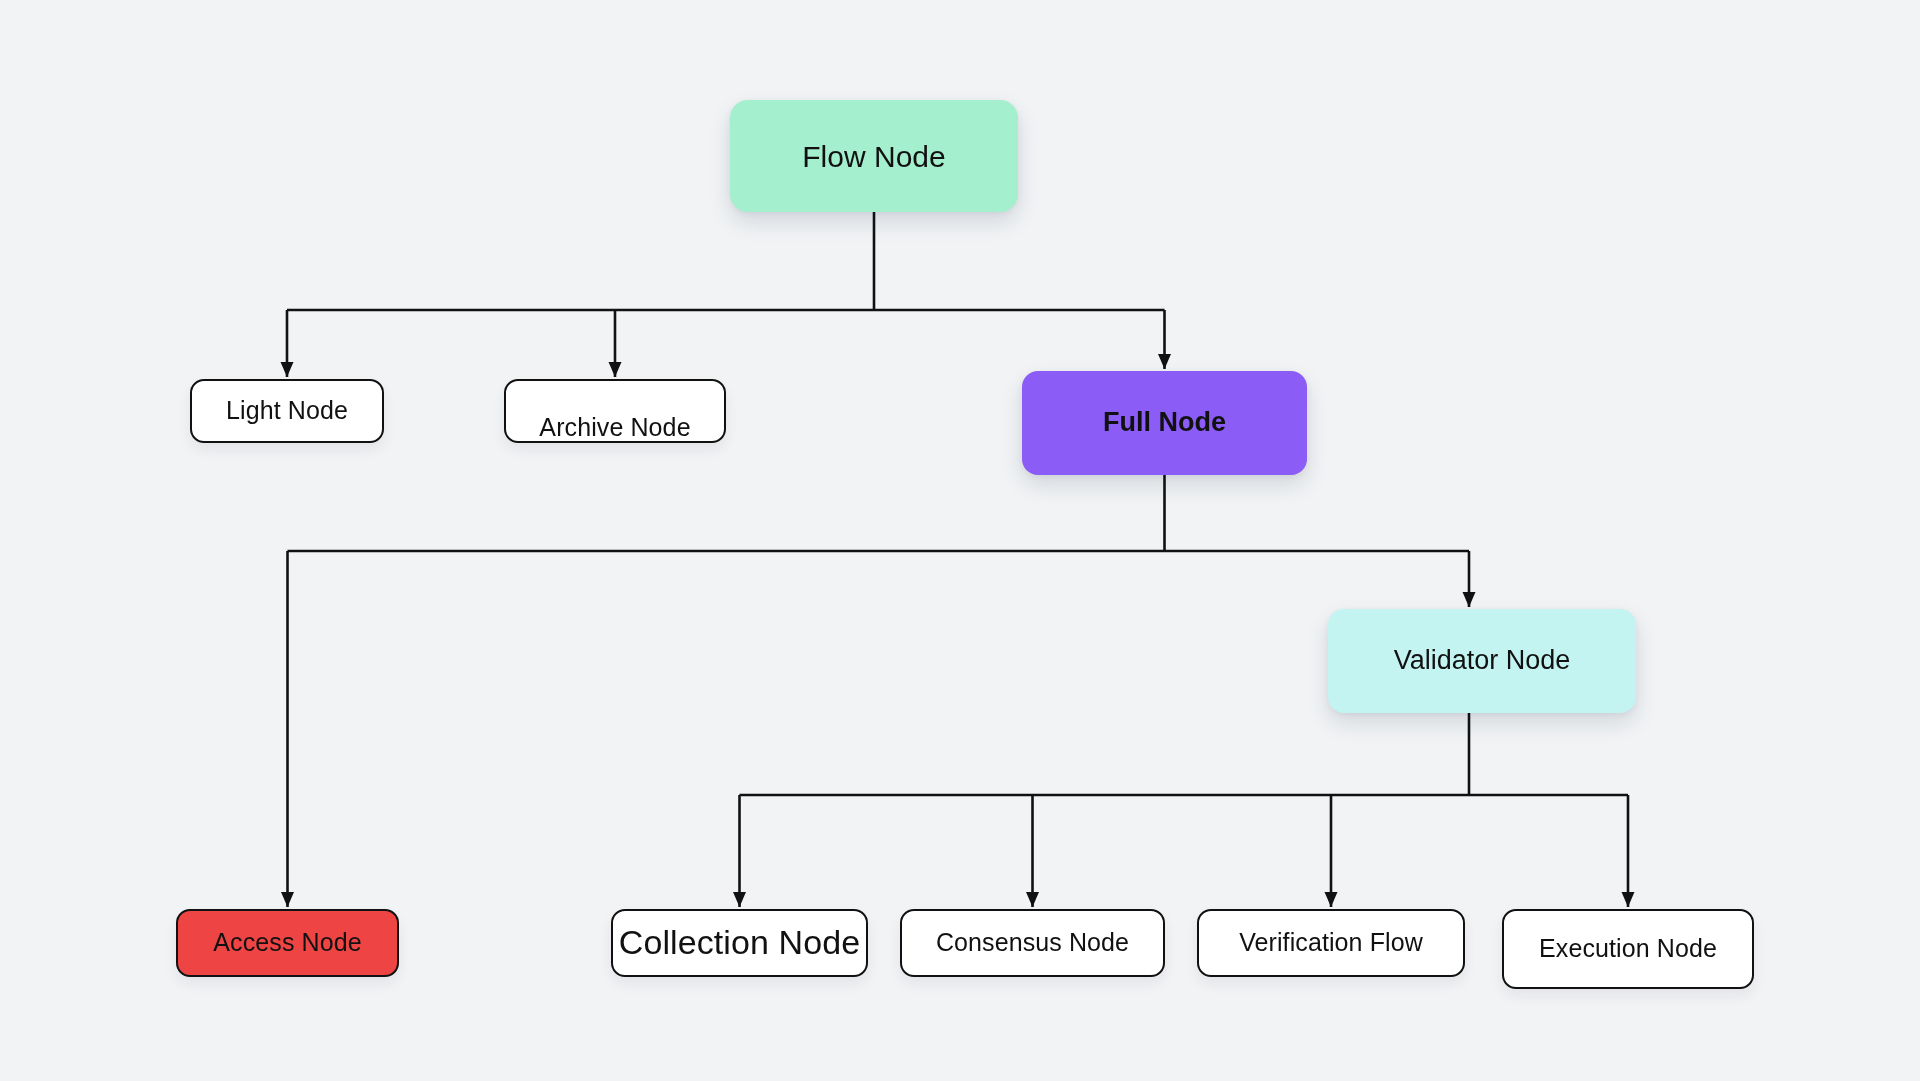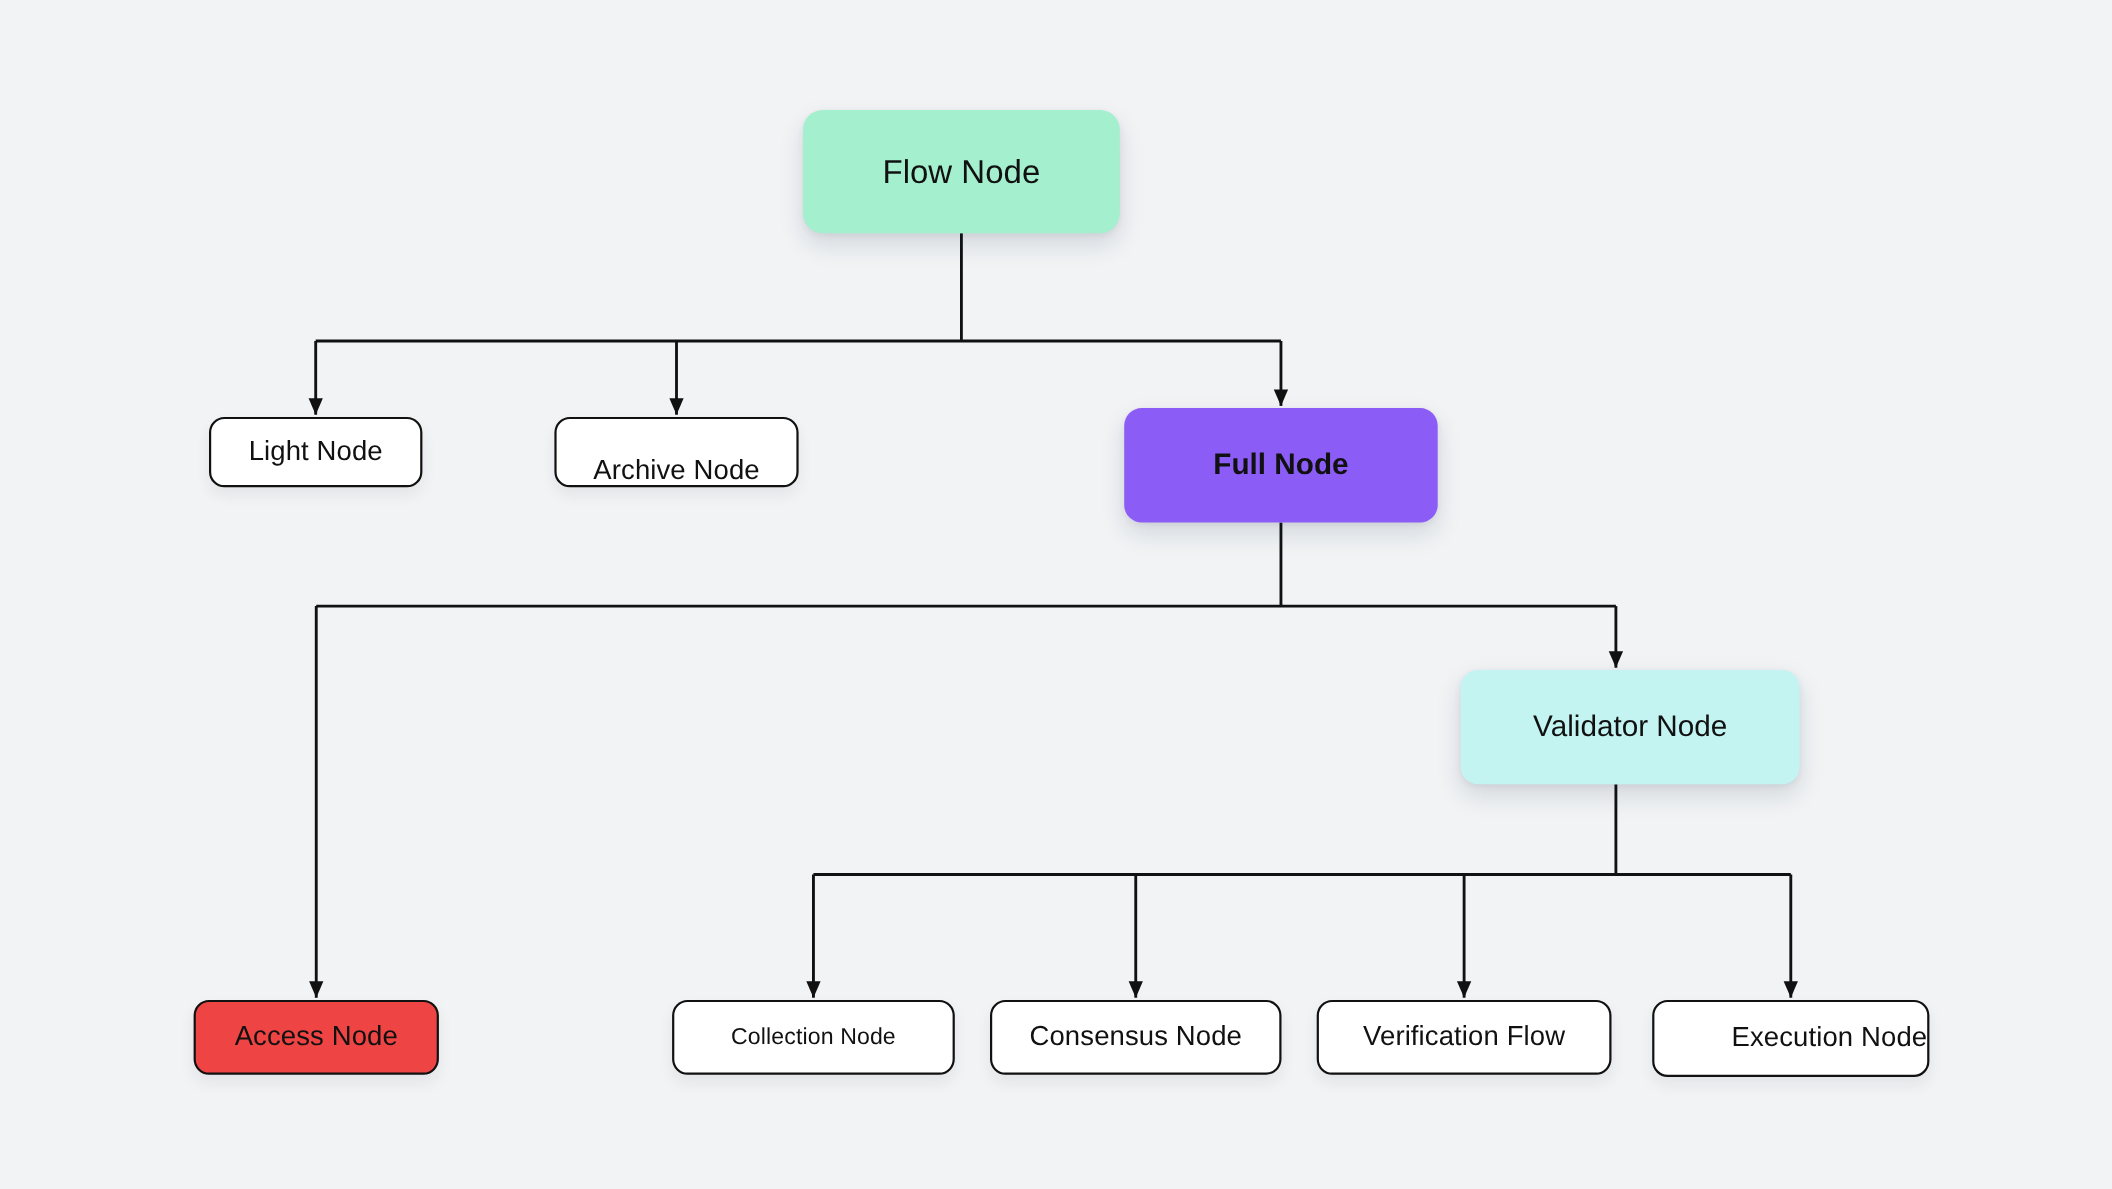--- a/index.html
+++ b/index.html
@@ -114,26 +114,26 @@
       </div>
       <div class="node tinted branch" style="left: 1022px; top: 371px; width: 285px; height: 104px; background: #8b5cf6; color: rgb(17, 17, 17); font-size: 27px; font-weight: bold;">
         <span class="node-label">Full Node</span>
       </div>
       <div class="node tinted branch" style="left: 1328px; top: 609px; width: 308px; height: 104px; background: rgb(195, 244, 241); color: rgb(17, 17, 17); font-size: 27px;">
         <span class="node-label">Validator Node</span>
       </div>
       <div class="node plain" style="left: 176px; top: 909px; width: 223px; height: 68px; background: #ef4444; border-color: rgb(17, 17, 17); color: rgb(17, 17, 17); font-size: 25px;">
         <span class="node-label">Access Node</span>
       </div>
-      <div class="node plain" style="left: 611px; top: 909px; width: 257px; height: 68px; background: rgb(255, 255, 255); border-color: rgb(17, 17, 17); color: rgb(17, 17, 17); font-size: 21px;">
+      <div class="node plain" style="left: 611px; top: 909px; width: 257px; height: 68px; background: rgb(255, 255, 255); border-color: rgb(17, 17, 17); color: rgb(17, 17, 17); font-size: 34px;">
         <span class="node-label">Collection Node</span>
       </div>
       <div class="node plain" style="left: 900px; top: 909px; width: 265px; height: 68px; background: rgb(255, 255, 255); border-color: rgb(17, 17, 17); color: rgb(17, 17, 17); font-size: 25px;">
         <span class="node-label">Consensus Node</span>
       </div>
       <div class="node plain" style="left: 1197px; top: 909px; width: 268px; height: 68px; background: rgb(255, 255, 255); border-color: rgb(17, 17, 17); color: rgb(17, 17, 17); font-size: 25px;">
         <span class="node-label">Verification Flow</span>
       </div>
-      <div class="node plain" style="left: 1502px; top: 909px; width: 252px; height: 70px; background: rgb(255, 255, 255); border-color: rgb(17, 17, 17); color: rgb(17, 17, 17); font-size: 25px; justify-content: flex-end;">
+      <div class="node plain" style="left: 1502px; top: 909px; width: 252px; height: 80px; background: rgb(255, 255, 255); border-color: rgb(17, 17, 17); color: rgb(17, 17, 17); font-size: 25px;">
         <span class="node-label">Execution Node</span>
       </div>
     </div>
 </div>
 
 </body></html>

